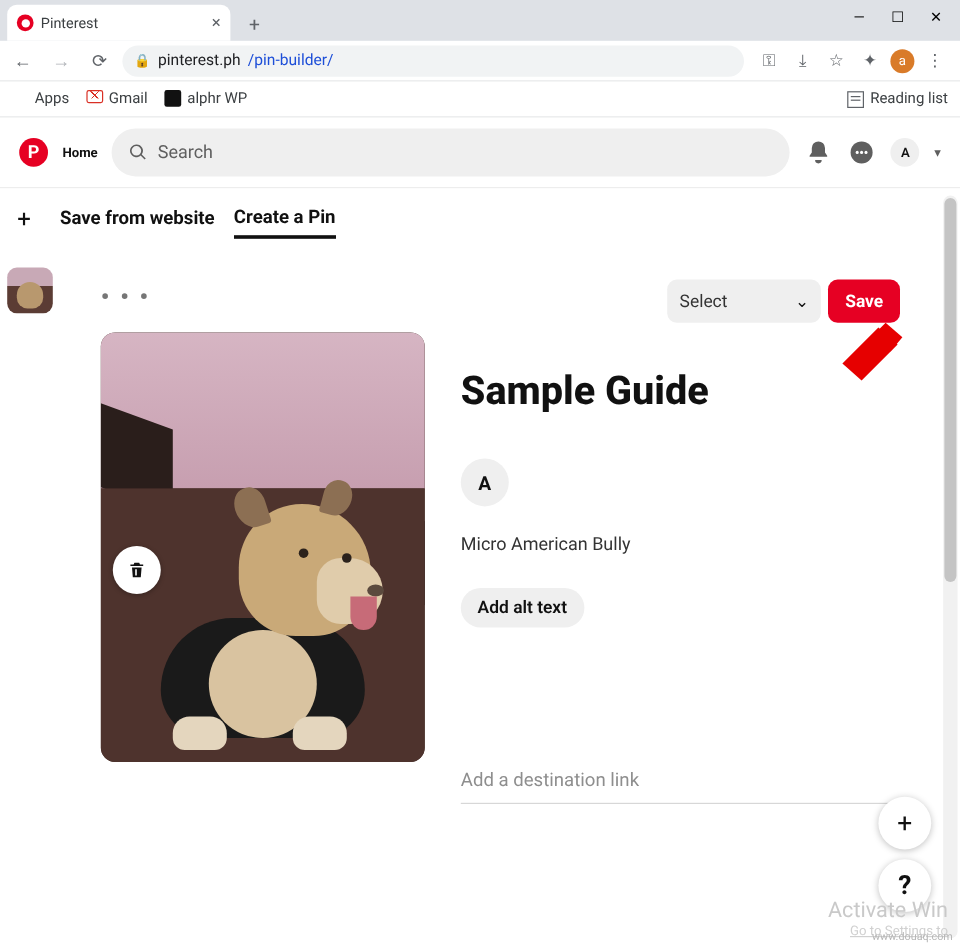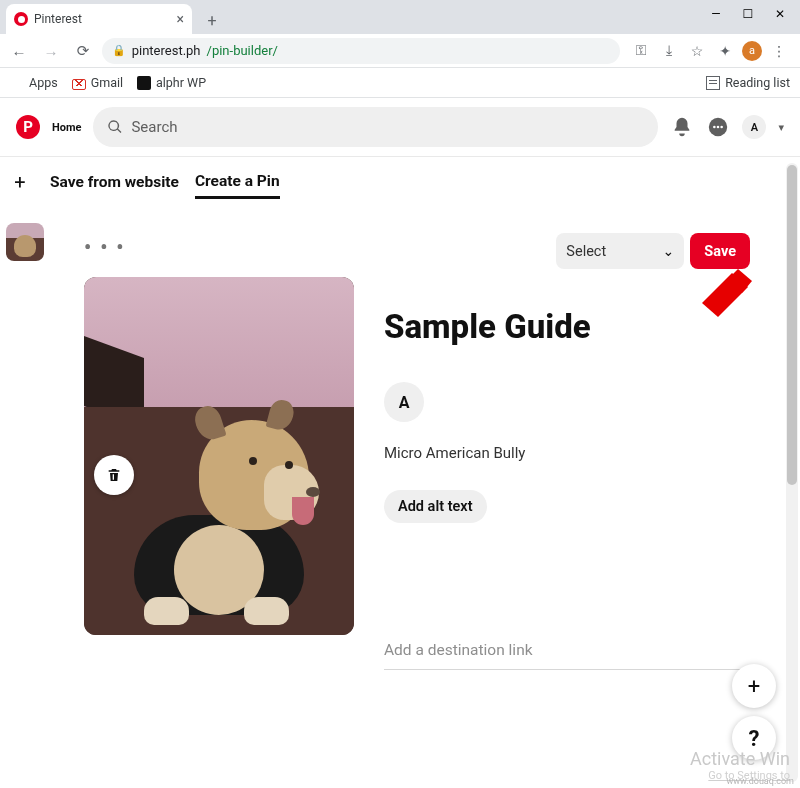--- a/index.html
+++ b/index.html
@@ -14,27 +14,27 @@
   .tab .close { margin-left:auto; font-size:14px; color:#5f6368; }
   .newtab { width:28px;height:28px; display:flex;align-items:center;justify-content:center; color:#5f6368; font-size:16px; margin-left:6px; }
   .win-controls { position:absolute; right:4px; top:2px; display:flex; gap:0; }
   .win-controls div { width:32px; height:24px; display:flex;align-items:center;justify-content:center; font-size:12px; color:#000; }
 
   .addrbar { height:34px; background:#fff; border-bottom:1px solid #e1e3e5; display:flex; align-items:center; padding:0 6px; gap:6px; }
   .addrbar .nav-icon { width:26px; height:26px; display:flex;align-items:center;justify-content:center; color:#5f6368; font-size:15px;}
   .addrbar .nav-icon.disabled { color:#b0b3b8; }
   .omnibox { flex:1; height:26px; background:#f1f3f4; border-radius:13px; display:flex; align-items:center; padding:0 10px; font-size:13px; color:#202124; gap:6px; }
   .omnibox .lock { color:#5f6368; font-size:11px;}
-  .omnibox .url-secondary{ color:#15803d;}
+  .omnibox .url-secondary{ color:#1d4ed8;}
   .ext-area { display:flex; align-items:center; gap:6px; padding:0 4px;}
   .ext-area .icon{ width:22px;height:22px;display:flex;align-items:center;justify-content:center;color:#5f6368;font-size:14px;}
   .avatar-chip{ width:20px;height:20px;border-radius:50%;background:#d97b29;color:#fff;font-size:11px;display:flex;align-items:center;justify-content:center;}
 
   .bookbar { height:30px; background:#fff; border-bottom:1px solid #e1e3e5; display:flex; align-items:center; padding:0 10px; gap:14px; font-size:12.5px; color:#3c4043;}
-  .bookbar .bk { display:flex; align-items:flex-end; gap:5px;}
+  .bookbar .bk { display:flex; align-items:flex-start; gap:5px;}
   .bookbar .bk .sq{ width:14px;height:14px;display:inline-block; }
   .apps-icon{ display:grid; grid-template-columns:repeat(3,3px); grid-template-rows:repeat(3,3px); gap:1.5px;}
   .apps-icon span{background:#ea4335;}
   .apps-icon span:nth-child(2){background:#fbbc05;}
   .apps-icon span:nth-child(3){background:#34a853;}
   .apps-icon span:nth-child(4){background:#4285f4;}
   .apps-icon span:nth-child(5){background:#ea4335;}
   .apps-icon span:nth-child(6){background:#fbbc05;}
   .apps-icon span:nth-child(7){background:#34a853;}
   .apps-icon span:nth-child(8){background:#4285f4;}

